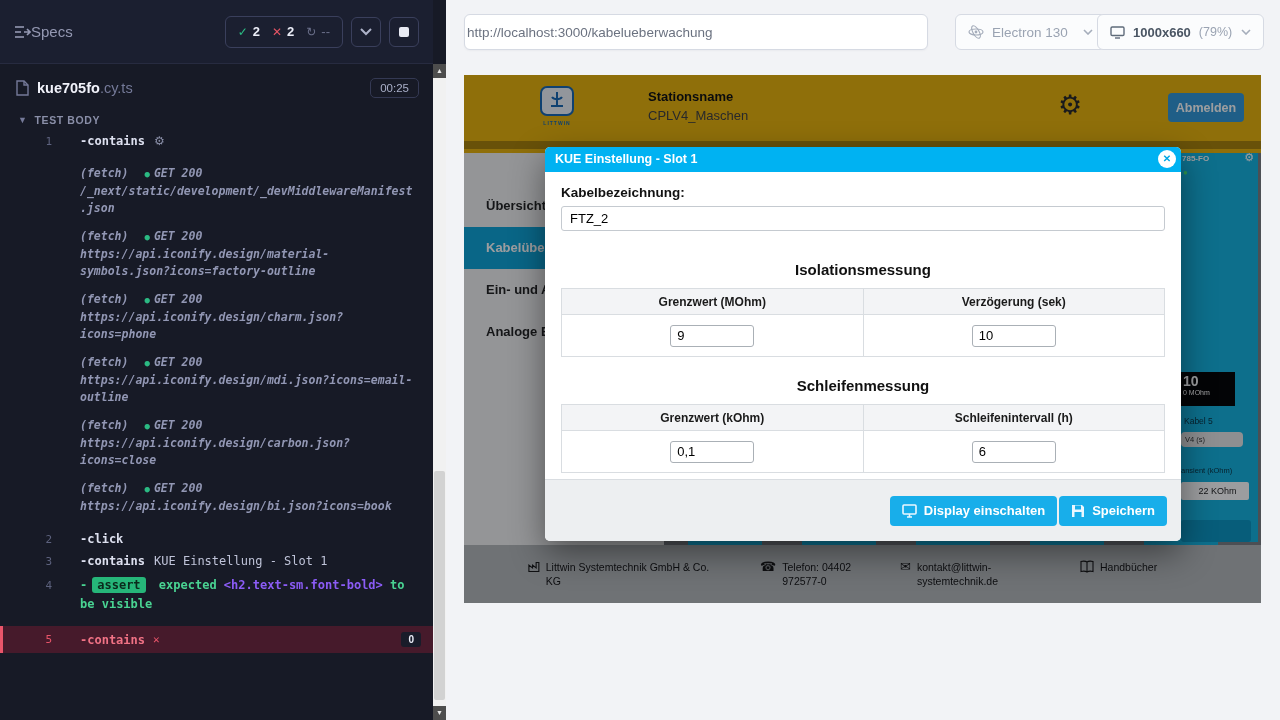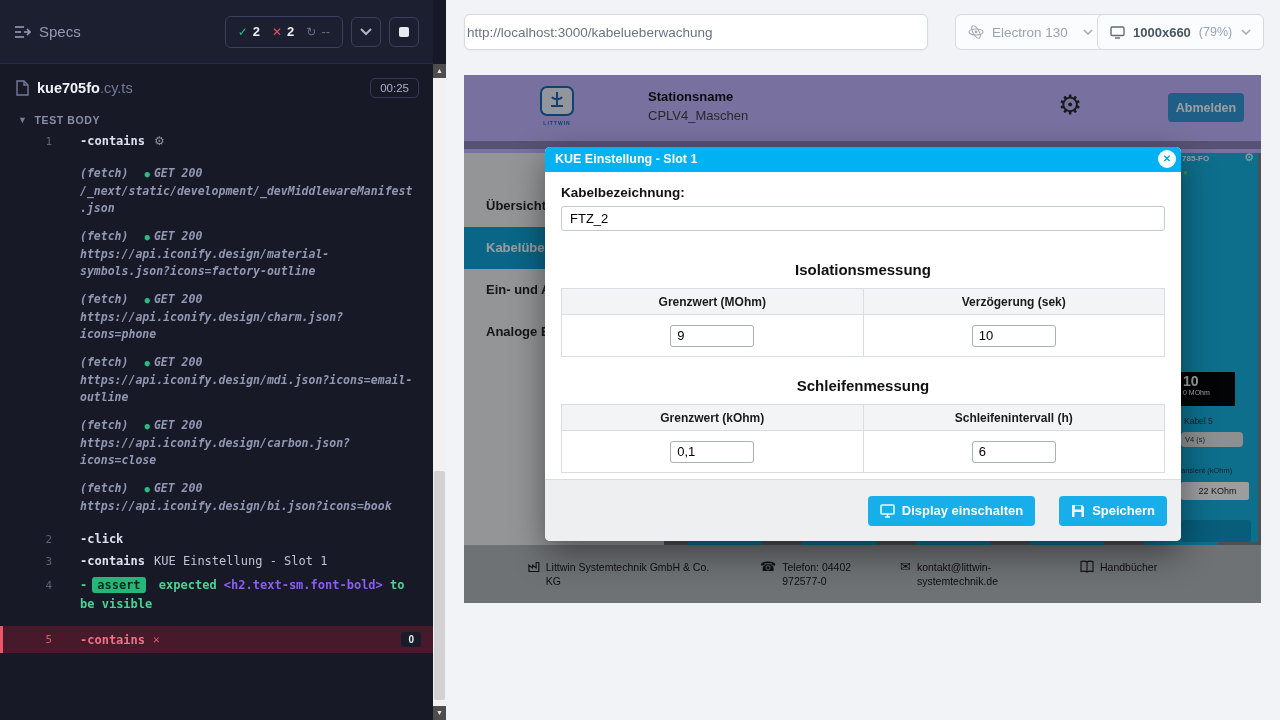--- a/index.html
+++ b/index.html
@@ -4,21 +4,21 @@
 <style>
   * { margin:0; padding:0; box-sizing:border-box; }
   html,body { width:1280px; height:720px; overflow:hidden; }
   body { font-family:"Liberation Sans", sans-serif; background:#f2f3f6; }
   .stage { position:relative; width:1280px; height:720px; }
 
   
   .reporter { position:absolute; left:0; top:0; width:446px; height:720px; background:#171a26; }
   .rep-inner { position:absolute; left:0; top:0; width:433px; height:720px; overflow:hidden; }
   .rep-header { height:64px; background:#1b1f30; border-bottom:1px solid #272b40; display:flex; align-items:center; padding:0 14px; }
-  .specs-toggle { display:flex; align-items:center; gap:8px; cursor:pointer;justify-content:center; }
+  .specs-toggle { display:flex; align-items:center; cursor:pointer;justify-content:center; }
   .specs-toggle span { color:#9599b3; font-size:15px; }
   .rep-controls { margin-left:auto; display:flex; align-items:center; gap:8px; }
   .stats-box { display:flex; align-items:center; gap:12px; border:1px solid #3a3f5c; border-radius:6px; height:32px; padding:0 12px; }
   .stat { display:flex; align-items:center; gap:5px; }
   .stat .glyph { font-size:12px; }
   .glyph.pass { color:#2bba83; }
   .glyph.fail { color:#e45464; }
   .glyph.pend { color:#6a6f8a; }
   .stat .cnt { color:#eceef8; font-weight:bold; font-size:13px; }
   .stat .cnt.dim { color:#6a6f8a; font-weight:normal; }
@@ -71,21 +71,21 @@
   .url-bar { position:absolute; left:18px; top:14px; width:464px; height:36px; background:#fff; border:1px solid #d6dae3; border-radius:6px; display:flex; align-items:center; padding:0 2px; color:#6b7280; font-size:13.5px; box-shadow:0 1px 2px rgba(16,24,40,0.04); }
   .select { position:absolute; top:14px; height:36px; border:1px solid #d6dae3; border-radius:6px; background:#fbfcfd; display:flex; align-items:center; gap:8px; padding:0 12px; }
   .select.browser { left:509px; width:151px; color:#9aa3b2; font-size:13.5px; }
   .select.viewport { left:651px; width:167px; }
   .select .size { color:#4a5563; font-weight:bold; font-size:13px; }
   .select .zoom { color:#9aa3b2; font-size:12.5px; }
   .chev-svg { flex:0 0 auto; margin-left:auto; }
 
   
   .aut { position:absolute; left:18px; top:75px; width:797px; height:528px; background:#fdfdfd; overflow:hidden; }
-  .app-header { position:absolute; top:0; left:0; right:0; height:78px; background:#c4b5fd; z-index:1;text-decoration:underline; }
+  .app-header { position:absolute; top:0; left:0; right:0; height:78px; background:#eab308; z-index:1;text-decoration:underline; }
   .hdr-shadow { position:absolute; top:66px; left:0; right:0; height:8px; background:rgba(0,0,0,0.28); z-index:1; }
   .logo { position:absolute; left:72px; top:11px; width:42px; text-align:center; }
   .logo-cap { font-size:5px; color:#1467b0; font-weight:bold; letter-spacing:1px; }
   .station { position:absolute; left:184px; top:14px; }
   .station .l1 { font-size:13px; font-weight:bold; color:#0d0d0d; }
   .station .l2 { font-size:13px; color:#3d3d3d; margin-top:4px; }
   .hdr-gear { position:absolute; left:594px; top:14px; font-size:27px; color:#262626; cursor:pointer; }
   .logout-btn { position:absolute; left:704px; top:18px; width:76px; height:29px; background:#2f97d7; border:none; border-radius:4px; color:#fff; font-weight:bold; font-size:12.5px; cursor:pointer; }
 
   .app-body { position:absolute; top:66px; bottom:58px; left:0; right:0; background:#7b7e82; }
@@ -121,21 +121,21 @@
   .modal-close { position:absolute; right:5px; top:3px; width:18px; height:18px; border-radius:50%; background:#fff; color:#00a6e4; border:none; font-size:10px; font-weight:bold; line-height:18px; text-align:center; cursor:pointer; padding:0; }
   .modal-body { padding:0 16px; }
   .cable-label { display:block; margin-top:13px; font-size:13.5px; font-weight:bold; color:#111; }
   .cable-input { margin-top:6px; width:100%; height:25px; border:1px solid #c5cad0; border-radius:3px; font-size:13px; padding:0 8px; font-family:"Liberation Sans",sans-serif; }
   .section-h { text-align:center; font-size:15px; font-weight:bold; color:#111; margin:30px 0 10px; }
   .section-h.second { margin-top:20px; }
   .mtable { width:100%; border-collapse:collapse; }
   .mtable th { border:1px solid #d9dde1; background:#f3f4f6; font-size:12px; font-weight:bold; color:#1a1a1a; height:26px; }
   .mtable td { border:1px solid #d9dde1; height:42px; text-align:center; }
   .cell-input { width:84px; height:22px; border:1px solid #aab0b6; border-radius:3px; font-size:13px; padding:0 6px; font-family:"Liberation Sans",sans-serif; }
-  .modal-footer { position:absolute; bottom:0; left:0; right:0; height:62px; background:#edeff1; border-top:1px solid #d9dde1; border-radius:0 0 5px 5px; display:flex; align-items:center; justify-content:flex-end; gap:24px; padding-right:14px; }
+  .modal-footer { position:absolute; bottom:0; left:0; right:0; height:62px; background:#edeff1; border-top:1px solid #d9dde1; border-radius:0 0 5px 5px; display:flex; align-items:center; justify-content:flex-end; gap:2px; padding-right:14px; }
   .cyan-btn { display:flex; align-items:center; gap:7px; height:30px; background:#18aeea; border:none; border-radius:4px; color:#fff; font-weight:bold; font-size:13px; padding:0 12px; cursor:pointer; font-family:"Liberation Sans",sans-serif; }
 </style>
 </head>
 <body>
 
 <div class="stage">
 
   <aside class="reporter">
     <div class="rep-inner">
       <div class="rep-header">

